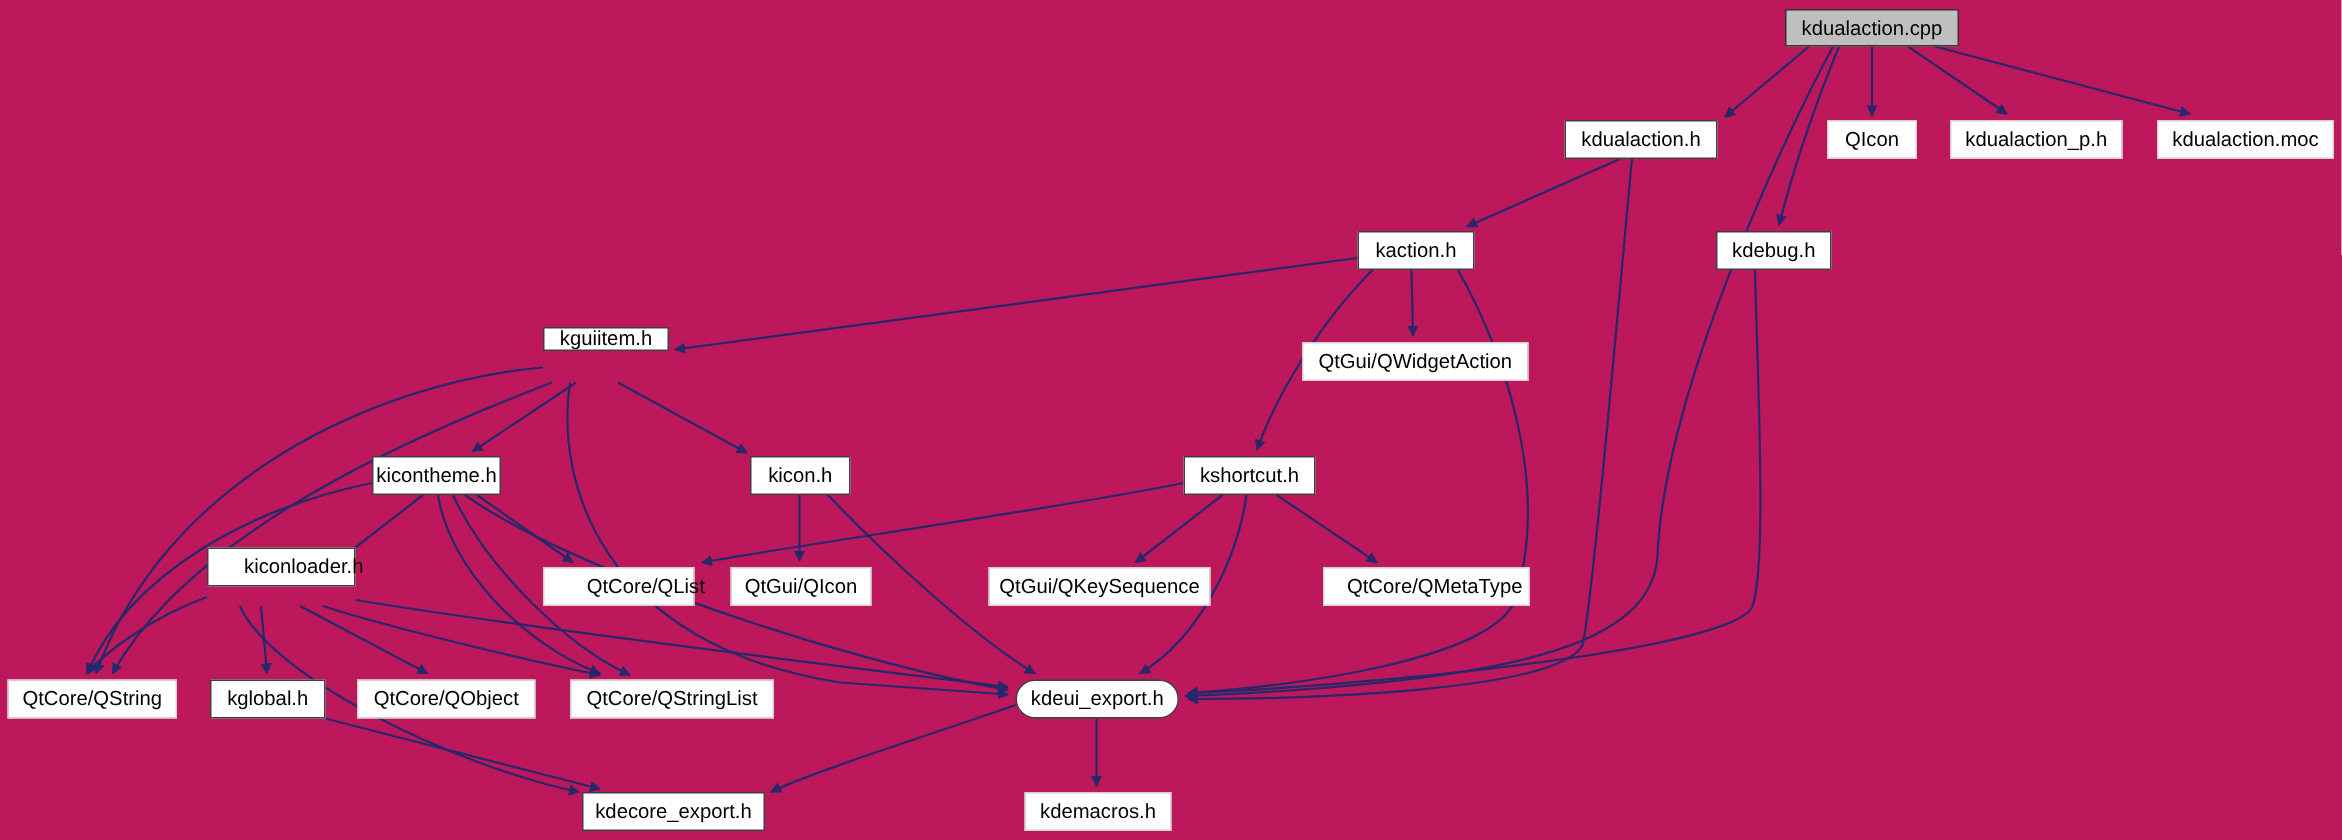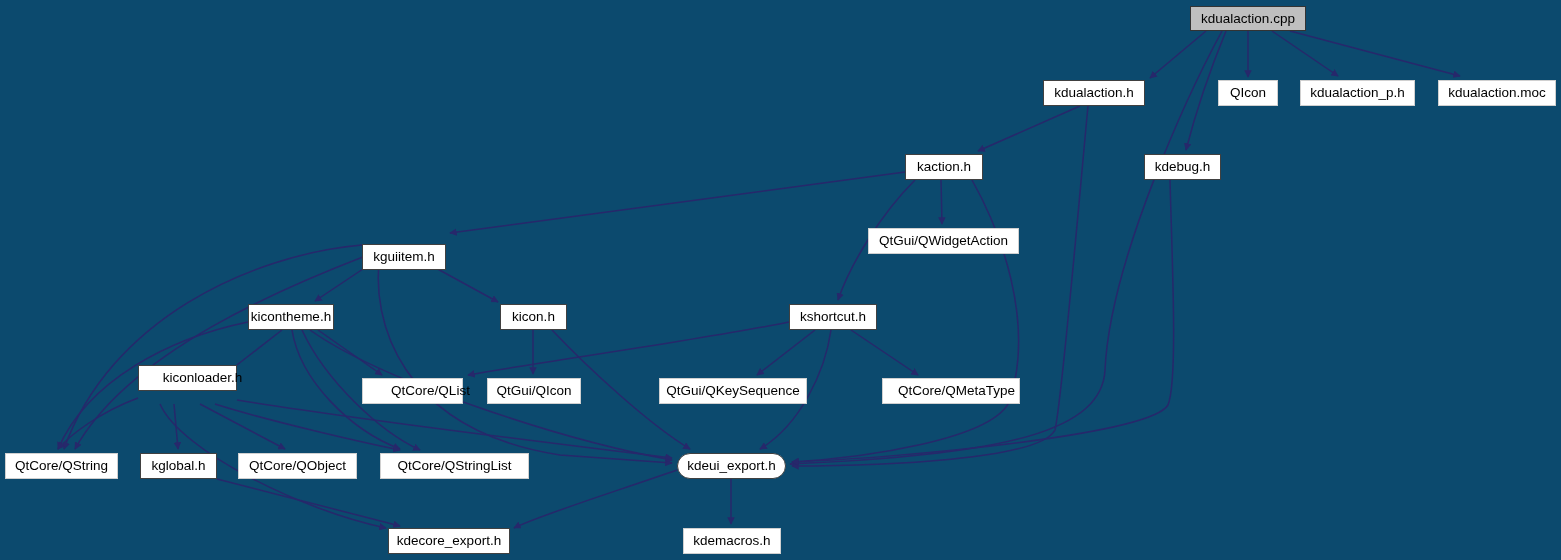--- a/index.html
+++ b/index.html
@@ -1,17 +1,17 @@
 <!DOCTYPE html>
 <html><head>
 <meta charset="utf-8">
 <style>
   html,body{margin:0;padding:0;background:#ffffff;}
   #canvas{position:relative;width:1561px;height:560px;overflow:hidden;
-          font-family:"Liberation Sans","DejaVu Sans",sans-serif;background:#0c4a6e;}
+          font-family:"Liberation Sans","DejaVu Sans",sans-serif;background:#be185d;}
   svg.edges{position:absolute;left:0;top:0;width:1561px;height:560px;}
   .node{position:absolute;box-sizing:border-box;display:flex;align-items:center;
         justify-content:center;font-size:13.5px;color:#000000;white-space:nowrap;
         background:#ffffff;line-height:1;}
   .node.local{border:1.4px solid #404040;}
   .node.ext{border:1.2px solid #d0d0d0;}
   .node.root{background:#bfbfbf;border:1.6px solid #333333;}
 </style>
 </head>
 <body>
@@ -67,30 +67,30 @@
   </svg>
   <div id="node-layer">
       <div class="node local root" style="left: 1190px; top: 6px; width: 116px; height: 25px;">kdualaction.cpp</div>
       <div class="node local" style="left: 1043px; top: 80px; width: 102px; height: 26px; text-align: center;">kdualaction.h</div>
       <div class="node ext" style="left: 1218px; top: 80px; width: 60px; height: 26px;">QIcon</div>
       <div class="node ext" style="left: 1300px; top: 80px; width: 115px; height: 26px;">kdualaction_p.h</div>
       <div class="node ext" style="left: 1438px; top: 80px; width: 118px; height: 26px;">kdualaction.moc</div>
       <div class="node local" style="left: 905px; top: 154px; width: 78px; height: 26px;">kaction.h</div>
       <div class="node local" style="left: 1144px; top: 154px; width: 77px; height: 26px;">kdebug.h</div>
       <div class="node ext" style="left: 868px; top: 228px; width: 151px; height: 26px;">QtGui/QWidgetAction</div>
-      <div class="node local" style="left: 362px; top: 244px; width: 84px; height: 26px;">kguiitem.h</div>
+      <div class="node local" style="left: 362px; top: 218px; width: 84px; height: 16px;">kguiitem.h</div>
       <div class="node local" style="left: 248px; top: 304px; width: 86px; height: 26px;">kicontheme.h</div>
       <div class="node local" style="left: 500px; top: 304px; width: 67px; height: 26px;">kicon.h</div>
       <div class="node local" style="left: 789px; top: 304px; width: 88px; height: 26px;">kshortcut.h</div>
       <div class="node local" style="left: 138px; top: 365px; width: 99px; height: 26px; padding-left: 30px;">kiconloader.h</div>
       <div class="node ext" style="left: 362px; top: 378px; width: 101px; height: 26px; padding-left: 36px;">QtCore/QList</div>
       <div class="node ext" style="left: 487px; top: 378px; width: 94px; height: 26px;">QtGui/QIcon</div>
       <div class="node ext" style="left: 659px; top: 378px; width: 148px; height: 26px;">QtGui/QKeySequence</div>
       <div class="node ext" style="left: 882px; top: 378px; width: 138px; height: 26px; padding-left: 11px;">QtCore/QMetaType</div>
       <div class="node ext" style="left: 5px; top: 453px; width: 113px; height: 26px;">QtCore/QString</div>
       <div class="node local" style="left: 140px; top: 453px; width: 77px; height: 26px;">kglobal.h</div>
       <div class="node ext" style="left: 238px; top: 453px; width: 119px; height: 26px;">QtCore/QObject</div>
-      <div class="node ext" style="left: 380px; top: 453px; width: 149px; height: 26px;">QtCore/QStringList</div>
+      <div class="node ext" style="left: 380px; top: 453px; width: 136px; height: 26px;">QtCore/QStringList</div>
       <div class="node local" style="left: 677px; top: 453px; width: 109px; height: 26px; border-radius: 13px;">kdeui_export.h</div>
       <div class="node local" style="left: 388px; top: 528px; width: 122px; height: 26px;">kdecore_export.h</div>
       <div class="node ext" style="left: 683px; top: 528px; width: 98px; height: 26px;">kdemacros.h</div>
     </div>
 </div>
 
 </body></html>

